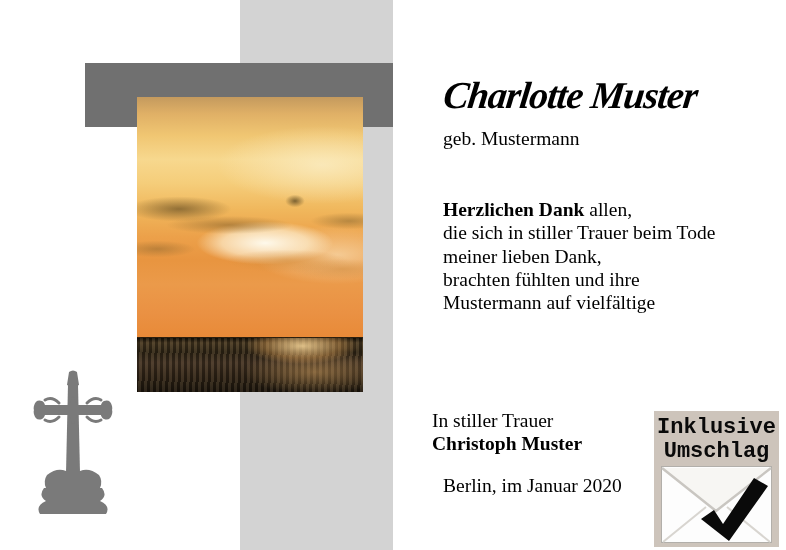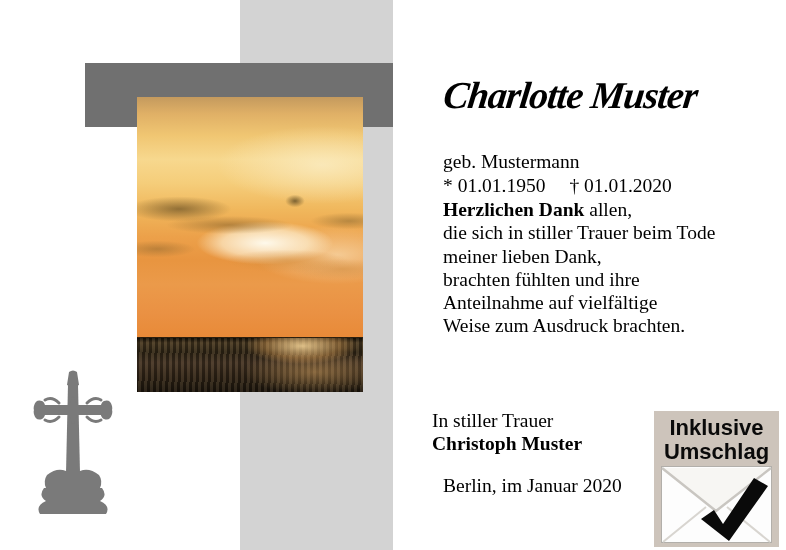--- a/index.html
+++ b/index.html
@@ -44,32 +44,32 @@
 
   
   .cross{position:absolute;left:33px;top:369px;width:80px;height:146px;}
 
   
   .title{
     position:absolute;left:441px;top:72px;width:340px;
     font-size:38px;line-height:46px;font-weight:bold;font-style:italic;
     letter-spacing:-1px;transform:skewX(-7deg);transform-origin:0 100%;white-space:nowrap;
   }
-  .subblock{position:absolute;left:443px;top:127px;font-size:19.5px;line-height:24px;margin-top:23px;}
+  .subblock{position:absolute;left:443px;top:127px;font-size:19.5px;line-height:24px;}
   .date-gap{display:inline-block;width:24px;}
   .bodytext{position:absolute;left:443px;top:198px;font-size:19.5px;line-height:23.3px;}
   .bodytext b{font-weight:bold;}
   .closing{position:absolute;left:432px;top:409px;font-size:19.5px;line-height:23.3px;}
   .closing .name{font-weight:bold;}
   .place{position:absolute;left:443px;top:474px;font-size:19.5px;line-height:23.3px;}
 
   
   .badge{position:absolute;left:654px;top:411px;width:125px;height:136px;background:#cdc4bb;}
   .badge-text{
-    margin-top:5px;text-align:center;font-family:Liberation Sans, sans-serif;
+    margin-top:5px;text-align:center;font-family:Liberation Mono, monospace;
     font-weight:bold;font-size:22px;line-height:24px;color:#0a0a0a;letter-spacing:0;
   }
   .envelope{position:absolute;left:7px;top:55px;width:111px;height:77px;}
   .envelope svg{overflow:visible;display:block;}
 </style>
 </head>
 <body>
 
 <div id="stage">
 
@@ -94,30 +94,28 @@
       <path d="M14 106 Q24 98 33 102 L47 102 Q56 98 66 106 Q70 112 67 119 L13 119 Q10 112 14 106 Z"></path>
       <path d="M11 119 Q5 127 13 132 Q2 137 7 145 L73 145 Q78 137 67 132 Q75 127 69 119 Z"></path>
     </g>
     <path fill="none" stroke="#7a7a7a" stroke-width="3" stroke-linecap="round" d="M26 34 Q19 27 12 31 M54 34 Q61 27 68 31 M26 48 Q19 55 12 51 M54 48 Q61 55 68 51"></path>
   </svg>
 
   <div class="title">Charlotte Muster</div>
 
   <div class="subblock">
     <div>geb. Mustermann</div>
-    <div><span>* 01.01.1950</span><span class="date-gap"></span><span>† 01.01.2020</span></div>
   </div>
 
   <div class="bodytext">
     <div><b>Herzlichen Dank</b><span> allen,</span></div>
     <div>die sich in stiller Trauer beim Tode</div>
     <div>meiner lieben Dank,</div>
     <div>brachten fühlten und ihre</div>
-    <div>Anteilnahme auf vielfältige</div>
-    <div>Weise zum Ausdruck brachten.</div>
+    <div>Mustermann auf vielfältige</div>
   </div>
 
   <div class="closing">
     <div>In stiller Trauer</div>
     <div class="name">Christoph Muster</div>
   </div>
 
   <div class="place">Berlin, im Januar 2020</div>
 
   <div class="badge">

